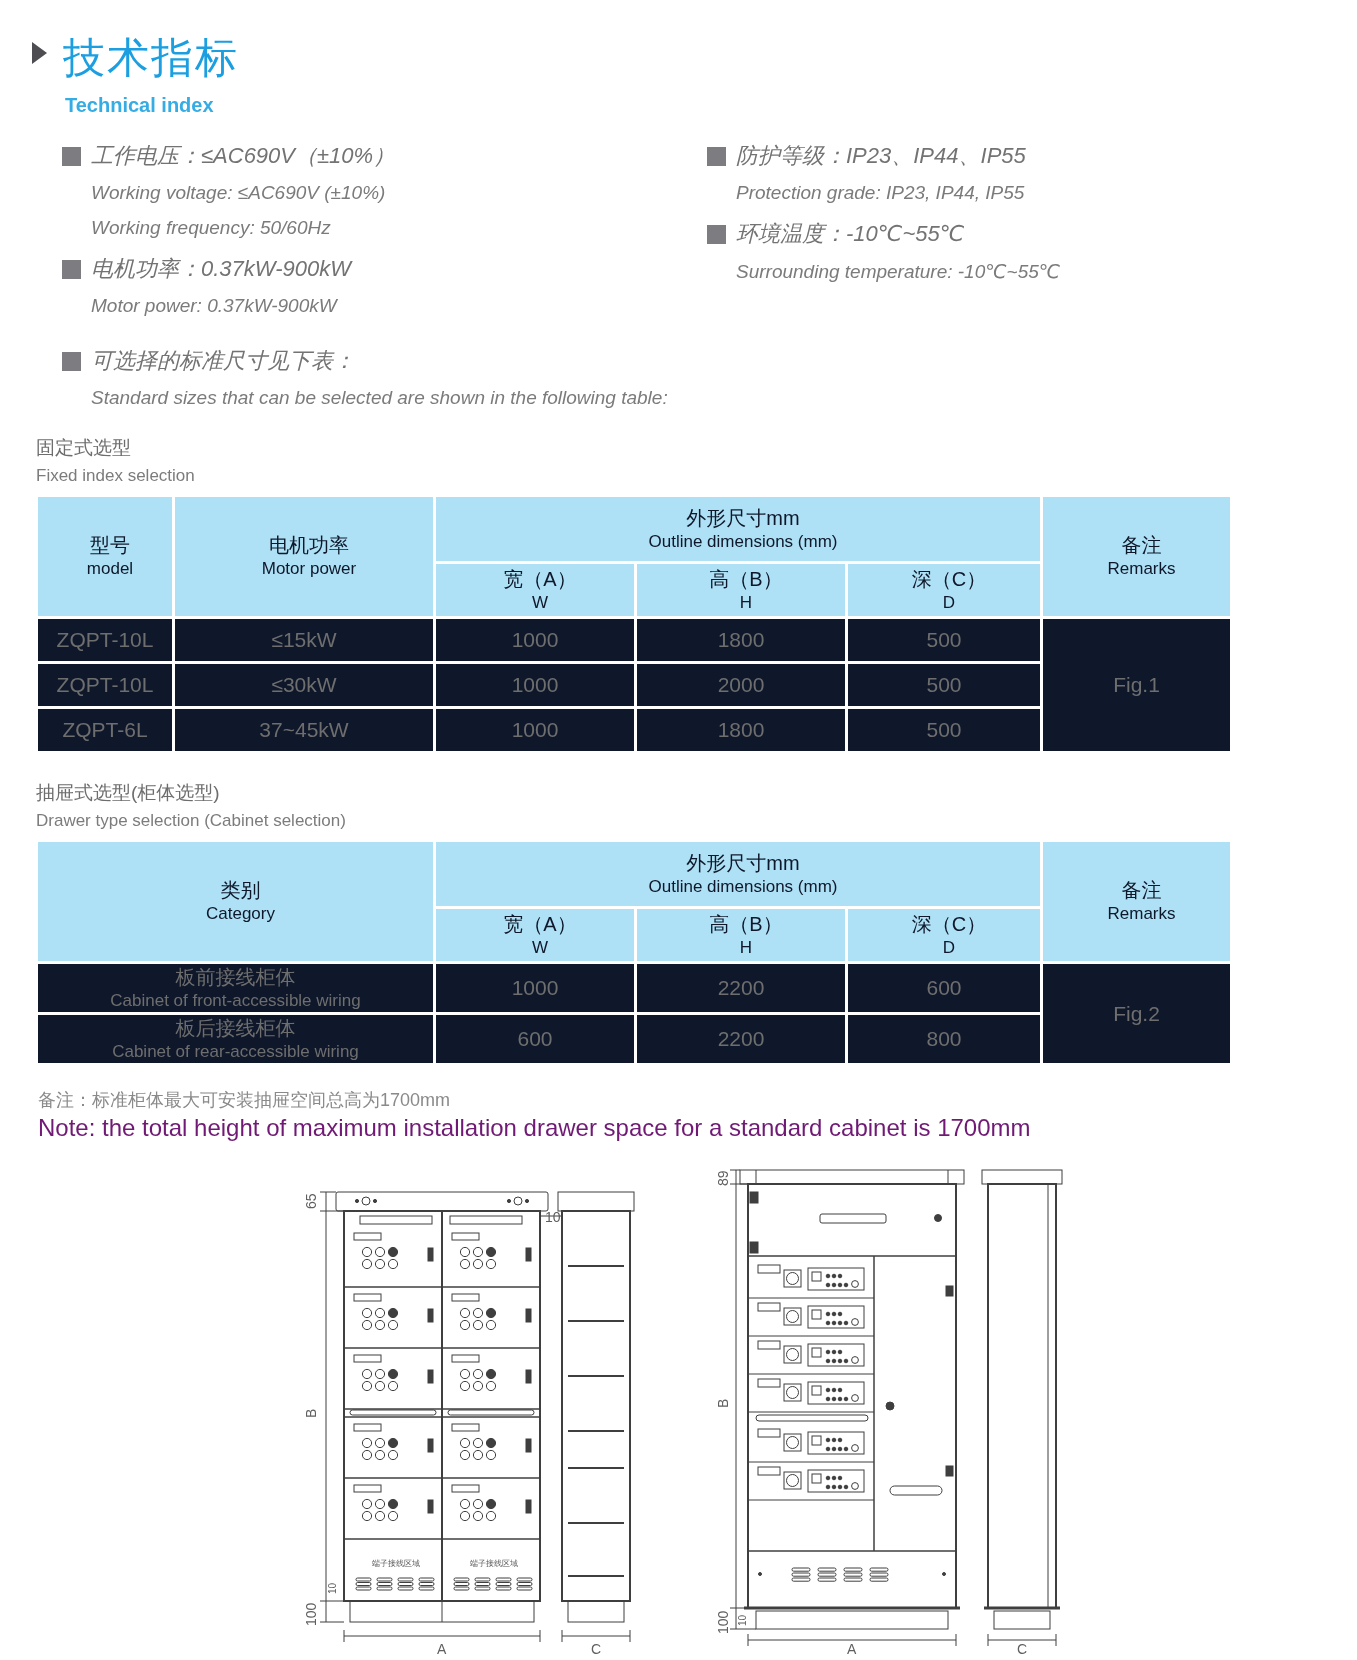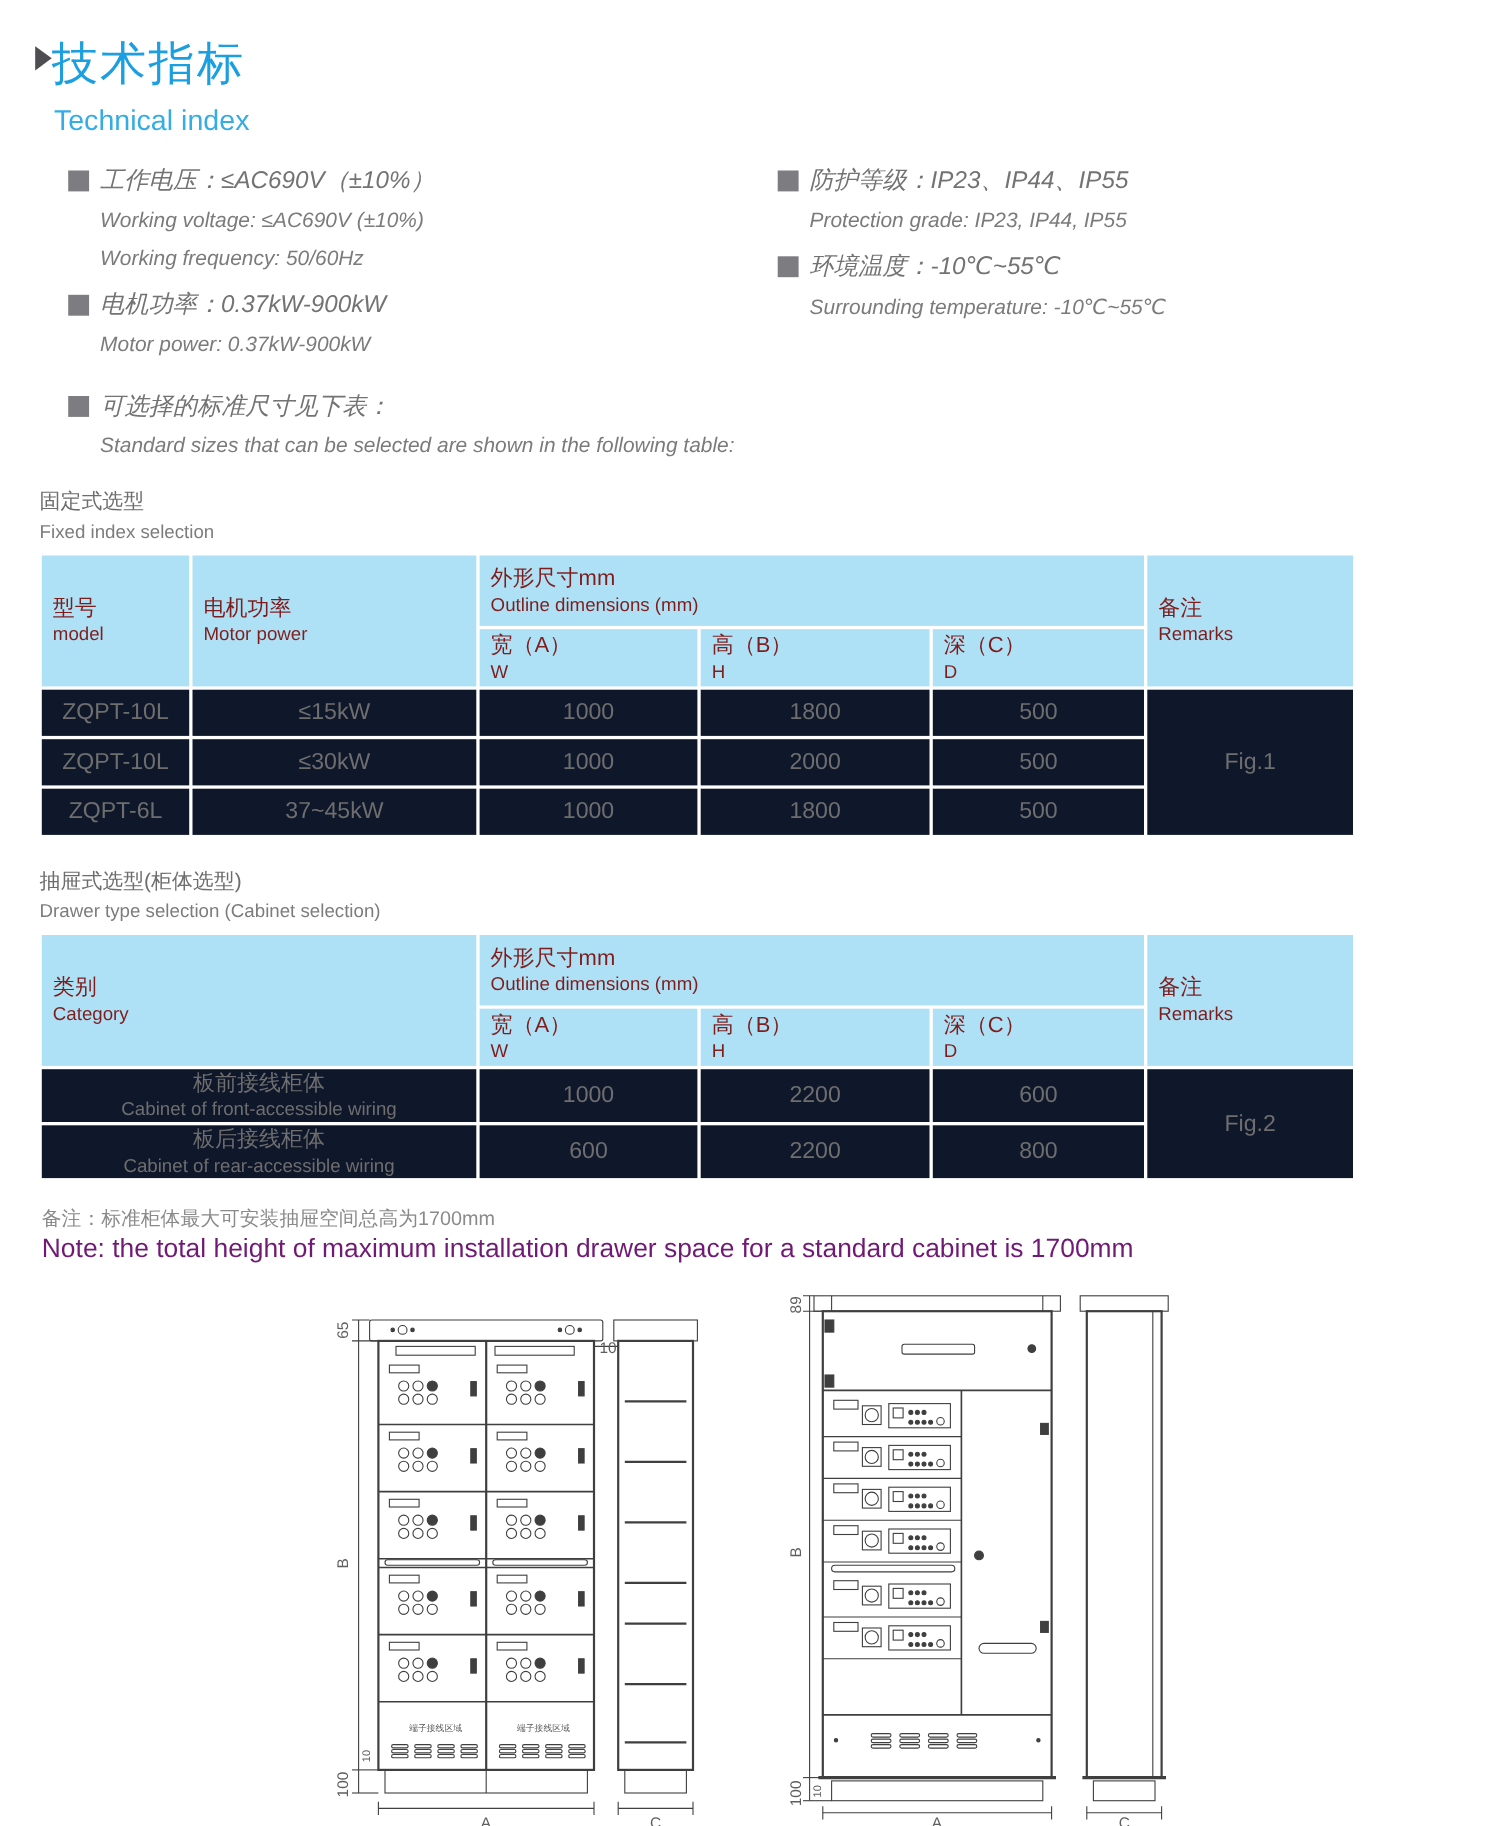--- a/index.html
+++ b/index.html
@@ -2,44 +2,44 @@
 <html><head>
 <meta charset="utf-8">
 <style>
   * { margin:0; padding:0; box-sizing:border-box; }
   html,body { background:#ffffff; }
   body {
     width:1357px; height:1660px; position:relative; overflow:hidden;
     font-family:"Liberation Sans","DejaVu Sans",sans-serif; color:#757575;
   }
   
-  .page-header { display:flex; align-items:flex-start; padding:30px 0 0 32px; }
+  .page-header { display:flex; align-items:flex-start; gap:16px; padding:30px 0 0 32px; }
   .hdr-arrow { width:0; height:0; margin-top:12px;
     border-top:11px solid transparent; border-bottom:11px solid transparent;
     border-left:15px solid #4d4d52; }
   .hdr-title { font-size:42px; color:#1c9fe0; font-weight:normal; letter-spacing:2px; }
-  .hdr-sub   { font-size:26px; color:#35ace4; margin:8px 0 0 2px; }
+  .hdr-sub   { font-size:20px; color:#35ace4; margin:8px 0 0 2px;font-weight:bold; }
 
   
   .specs-grid { display:grid; grid-template-columns:645px 1fr; margin:22px 40px 0 62px; }
   .spec-item { margin-bottom:4px;font-style:italic; }
   .spec-cn { display:flex; align-items:center; gap:10px; font-size:22px; color:#737373; height:34px; }
   .bullet { width:19px; height:19px; background:#7d7d81; flex:0 0 auto; }
   .spec-en { font-size:19px; color:#7b7b7b; margin:9px 0 13px 29px; }
   .spec-full { margin:14px 40px 0 62px; }
 
   
   .sec-label { margin:26px 0 0 36px; }
   .sec-cn { font-size:19px; color:#6d6d6d; }
   .sec-en { font-size:17px; color:#7c7c7c; margin-top:5px; }
 
   
   table.spec-table { border-collapse:separate; border-spacing:3px; table-layout:fixed;
     width:1198px; margin:8px 0 0 35px; }
-  .spec-table th { background:#aee1f5; font-weight:normal; vertical-align:middle; text-align:left; color:#7f1d1d;padding-left:10px; }
+  .spec-table th { background:#aee1f5; font-weight:normal; vertical-align:middle; text-align:center; color:#0f172a;padding-left:10px; }
   .spec-table td { background:#0f172a; vertical-align:middle; text-align:center; color:#6e6e6e; }
   .th-cn { display:block; font-size:20px; line-height:1.3; }
   .th-en { display:block; font-size:17px; line-height:1.3; }
   .cell-cn { display:block; font-size:20px; line-height:1.3; }
   .cell-en { display:block; font-size:17px; line-height:1.3; }
   .row-hd1 th { height:64px; }
   .row-hd2 th { height:52px; }
   .t1 tbody tr td { height:42px; font-size:21px; }
   .t2 tbody tr td { height:48px; font-size:21px; }
   .remark-cell { font-size:21px !important; }

